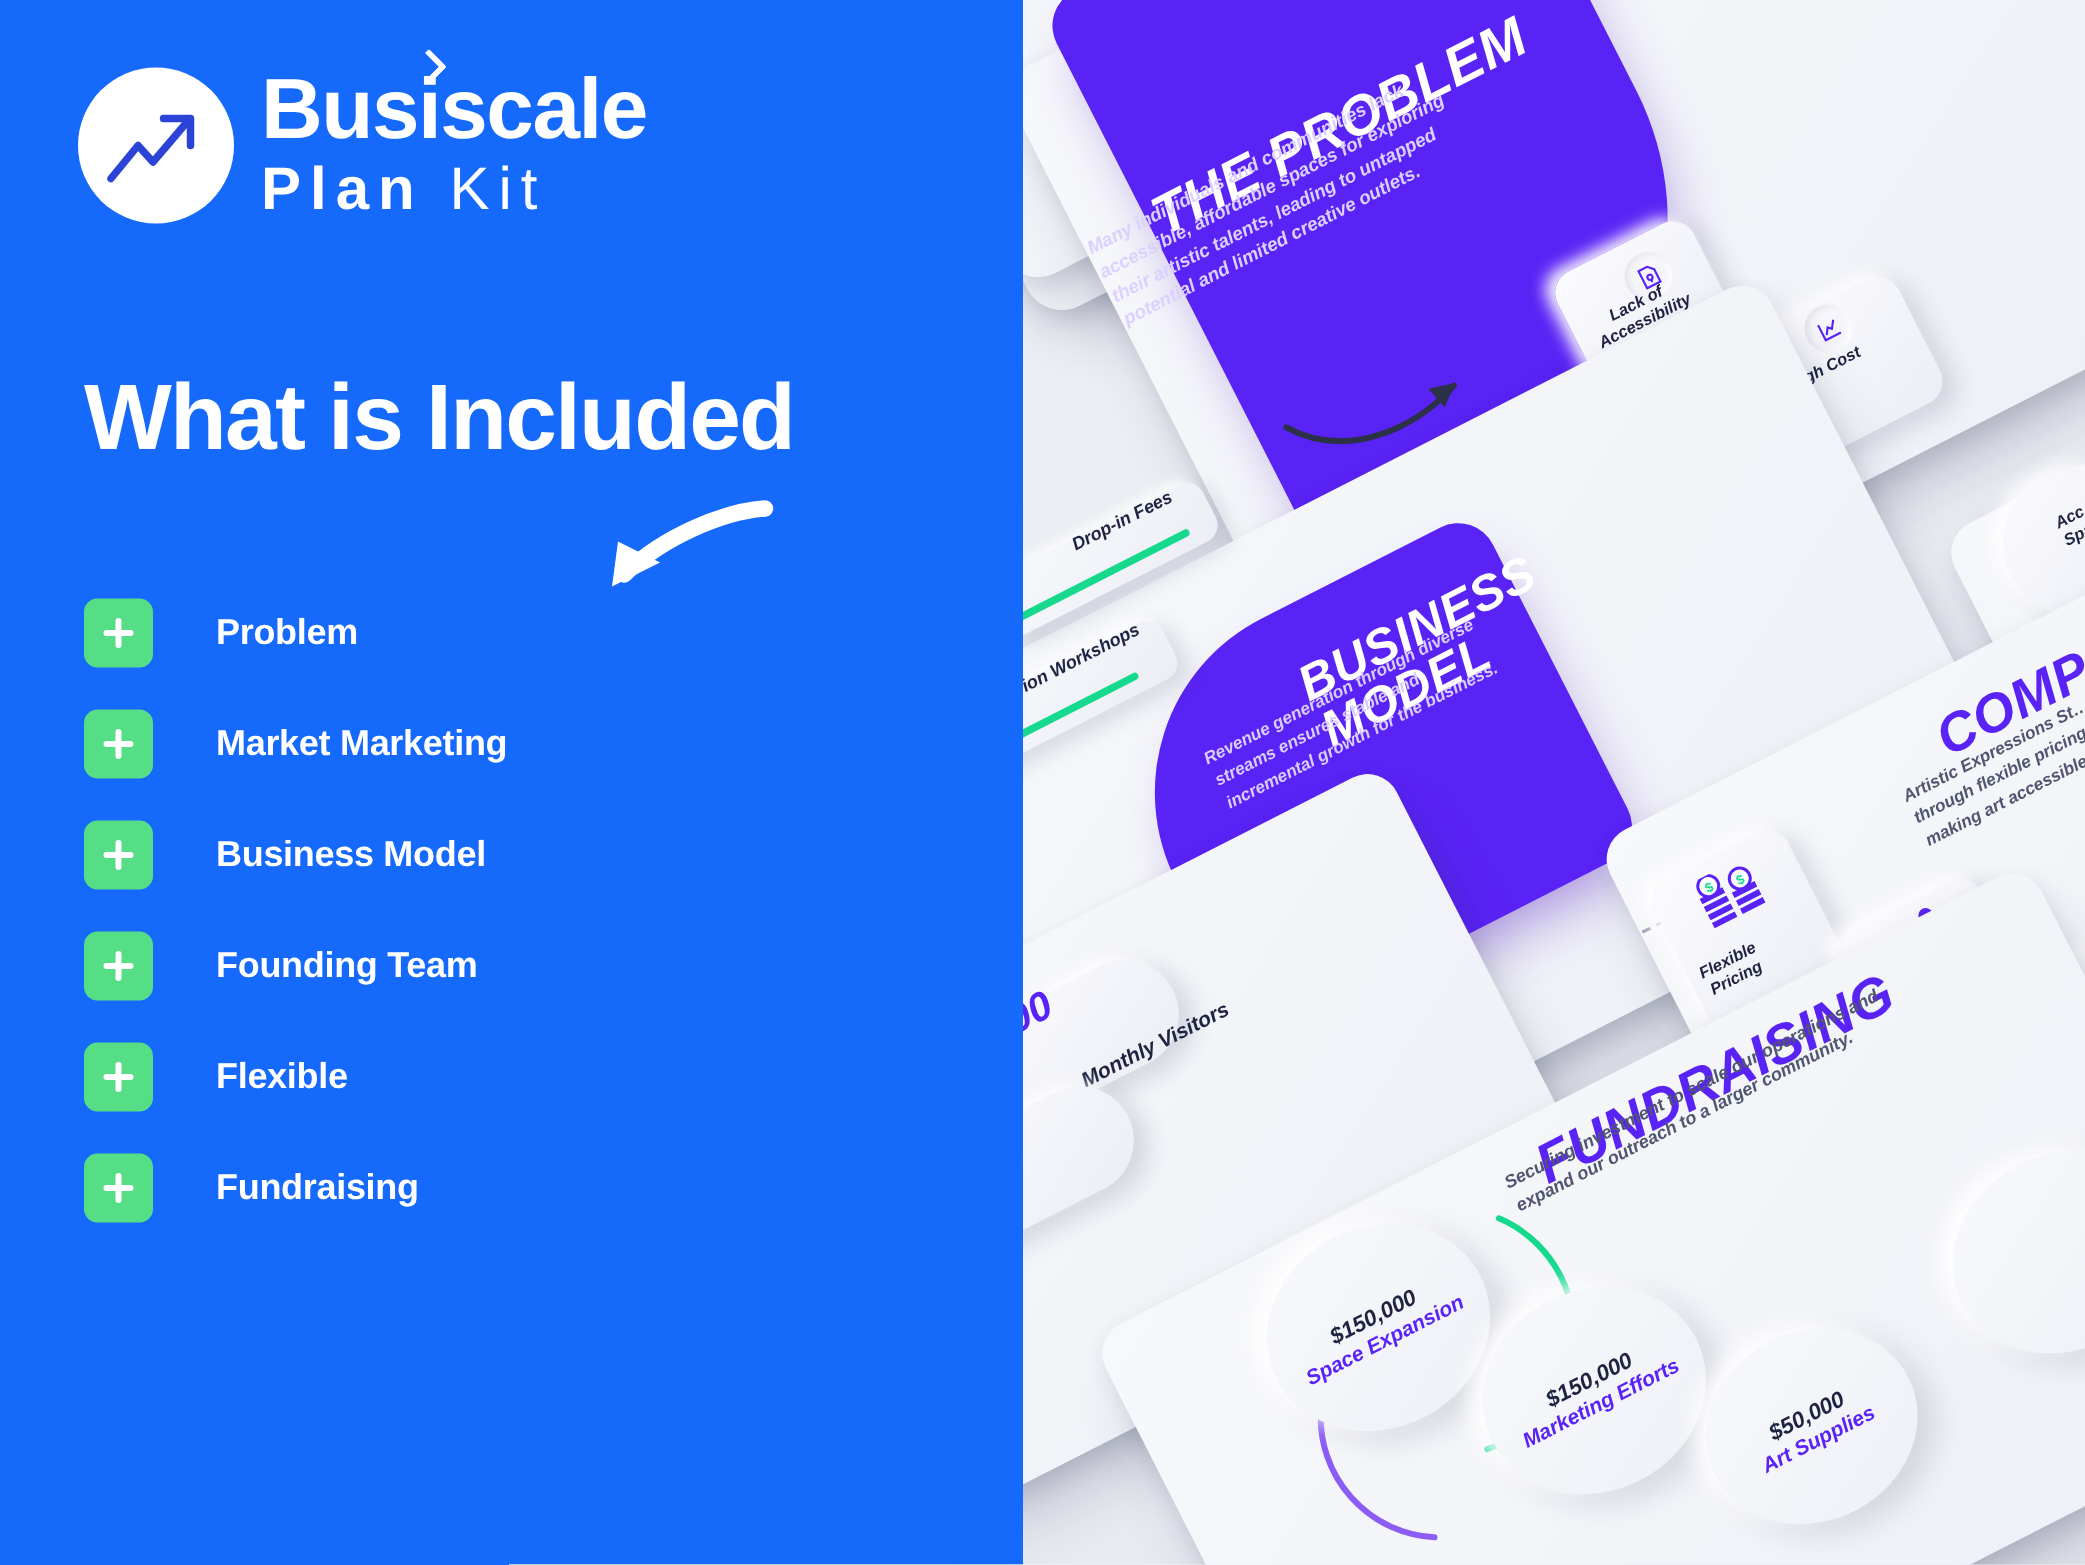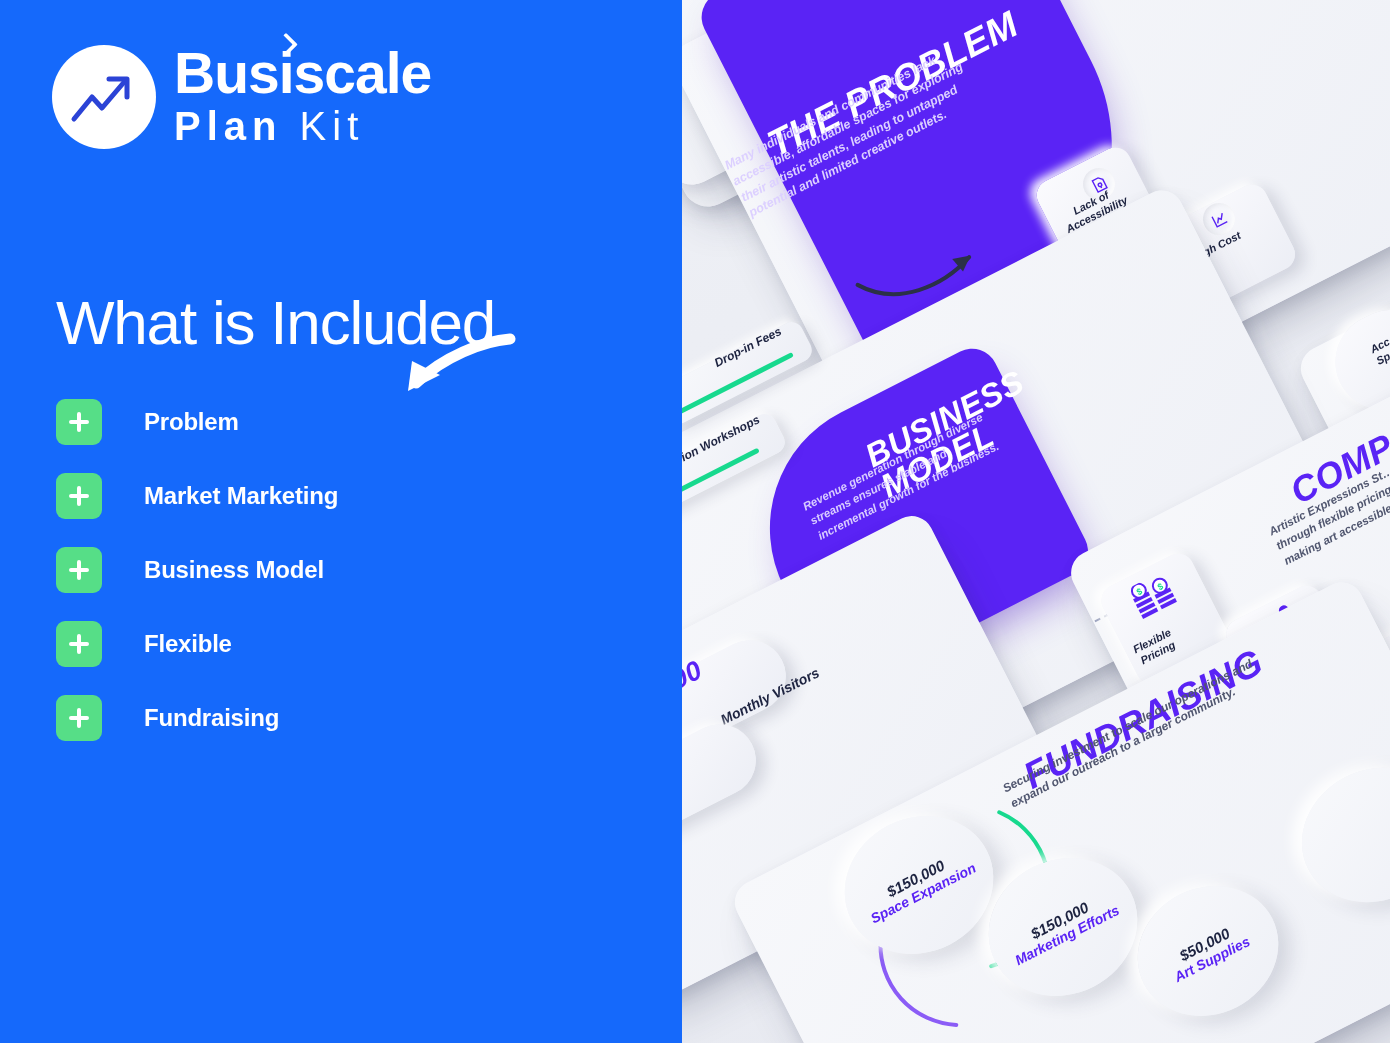--- a/index.html
+++ b/index.html
@@ -93,21 +93,21 @@
     content: ""; position: absolute; left: 50%; top: -5px;
     transform: translateX(-50%) rotate(45deg);
     width: 13px; height: 13px;
     border-top: 4px solid #fff; border-right: 4px solid #fff;
     border-radius: 2px;
   }
   #brand2 { font-size: 40px; font-weight: 700; color: #fff; letter-spacing: 6px; line-height: 1.1; margin-top: 3px; }
   #brand2 .kit { font-weight: 400; }
   #heading {
     position: absolute; left: 56px; top: 243px;
-    font-size: 62px; font-weight: 400; color: #fff; letter-spacing: -1.2px; margin-top: 44px;
+    font-size: 62px; font-weight: 700; color: #fff; letter-spacing: -1.2px;
   }
   #arrow { position: absolute; left: 388px; top: 325px; }
   #list { position: absolute; left: 56px; top: 385px; width: 560px; }
   .li { display: flex; align-items: center; height: 74px; }
   .plus {
     width: 46px; height: 46px; border-radius: 9px;
     background: #56de87;
     display: flex; align-items: center; justify-content: center;
     flex: 0 0 auto;
   }
@@ -329,20 +329,28 @@
             </svg>
         </span>
         <span class="litext">Business Model</span>
       </div>
       <div class="li">
         <span class="plus">
           <svg width="24" height="24" viewBox="0 0 24 24">
               <path d="M12 4v16M4 12h16" stroke="#fff" stroke-width="4" stroke-linecap="round"></path>
             </svg>
         </span>
+        <span class="litext">Founding Team</span>
+      </div>
+      <div class="li">
+        <span class="plus">
+          <svg width="24" height="24" viewBox="0 0 24 24">
+              <path d="M12 4v16M4 12h16" stroke="#fff" stroke-width="4" stroke-linecap="round"></path>
+            </svg>
+        </span>
         <span class="litext">Flexible</span>
       </div>
       <div class="li">
         <span class="plus">
           <svg width="24" height="24" viewBox="0 0 24 24">
               <path d="M12 4v16M4 12h16" stroke="#fff" stroke-width="4" stroke-linecap="round"></path>
             </svg>
         </span>
         <span class="litext">Fundraising</span>
       </div>

